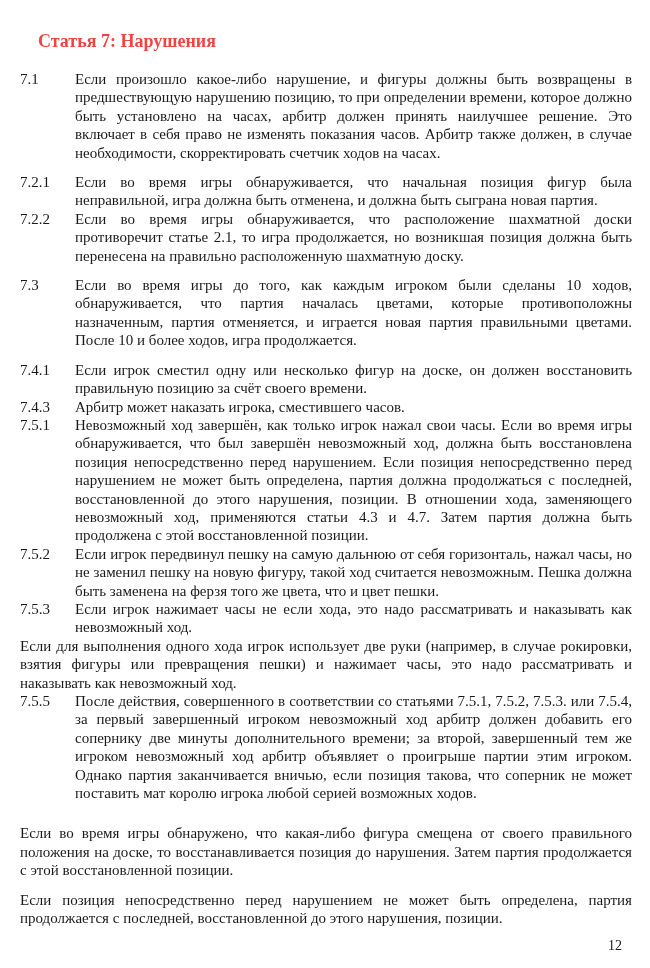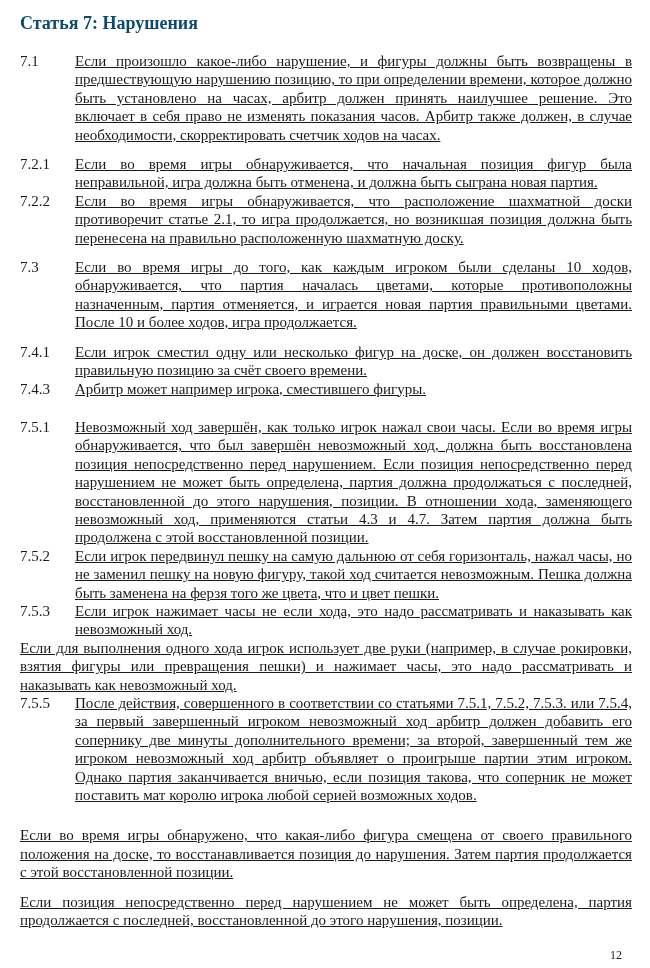--- a/index.html
+++ b/index.html
@@ -15,47 +15,46 @@
     background: #ffffff;
     color: #1a1a1a;
     font-family: "Liberation Serif", serif;
     padding: 12px 18px 0 20px;
     overflow: hidden;
   }
   .doc-title {
     font-size: 18px;
     line-height: 22px;
     font-weight: bold;
-    margin: 0;
-    color: #0c4a6e;
+    margin: 18px;
+    color: #ef4444;
   }
   .rule-item {
     display: flex;
     font-size: 15px;
     line-height: 18.4px;
   }
   .rule-num {
     flex: 0 0 55px;
     width: 55px;
   }
   .rule-text {
     flex: 1 1 auto;
     text-align: justify;
     text-justify: inter-word;
-    text-decoration: underline;
   }
   .rule-text .para { text-align: justify; margin-top: 11px; }
   .gap-title { margin-top: 18px; }
   .gap { margin-top: 11px; }
-  .gap-lg { margin-top: 20px; }
+  .gap-lg { }
   .page-number {
     position: absolute;
     right: 28px;
-    bottom: 5px;
-    font-size: 12px;
+    bottom: 14px;
+    font-size: 14px;
     color: #1a1a1a;
   }
 </style>
 </head>
 <body>
 
 <div class="page">
 
   <h1 class="doc-title">Статья 7: Нарушения</h1>
 
@@ -80,21 +79,21 @@
   </div>
 
   <div class="rule-item gap">
     <div class="rule-num">7.4.1</div>
     <div class="rule-text">Если игрок сместил одну или несколько фигур на доске, он должен восстановить правильную позицию за счёт своего времени.</div>
   </div>
 
 
   <div class="rule-item">
     <div class="rule-num">7.4.3</div>
-    <div class="rule-text">Арбитр может например игрока, сместившего фигуры.</div>
+    <div class="rule-text">Арбитр может наказать игрока, сместившего часов.</div>
   </div>
 
   <div class="rule-item gap-lg">
     <div class="rule-num">7.5.1</div>
     <div class="rule-text">Невозможный ход завершён, как только игрок нажал свои часы. Если во время игры обнаруживается, что был завершён невозможный ход, должна быть восстановлена позиция непосредственно перед нарушением. Если позиция непосредственно перед нарушением не может быть определена, партия должна продолжаться с последней, восстановленной до этого нарушения, позиции. В отношении хода, заменяющего невозможный ход, применяются статьи 4.3 и 4.7. Затем партия должна быть продолжена с этой восстановленной позиции.</div>
   </div>
 
   <div class="rule-item">
     <div class="rule-num">7.5.2</div>
     <div class="rule-text">Если игрок передвинул пешку на самую дальнюю от себя горизонталь, нажал часы, но не заменил пешку на новую фигуру, такой ход считается невозможным. Пешка должна быть заменена на ферзя того же цвета, что и цвет пешки.</div>

